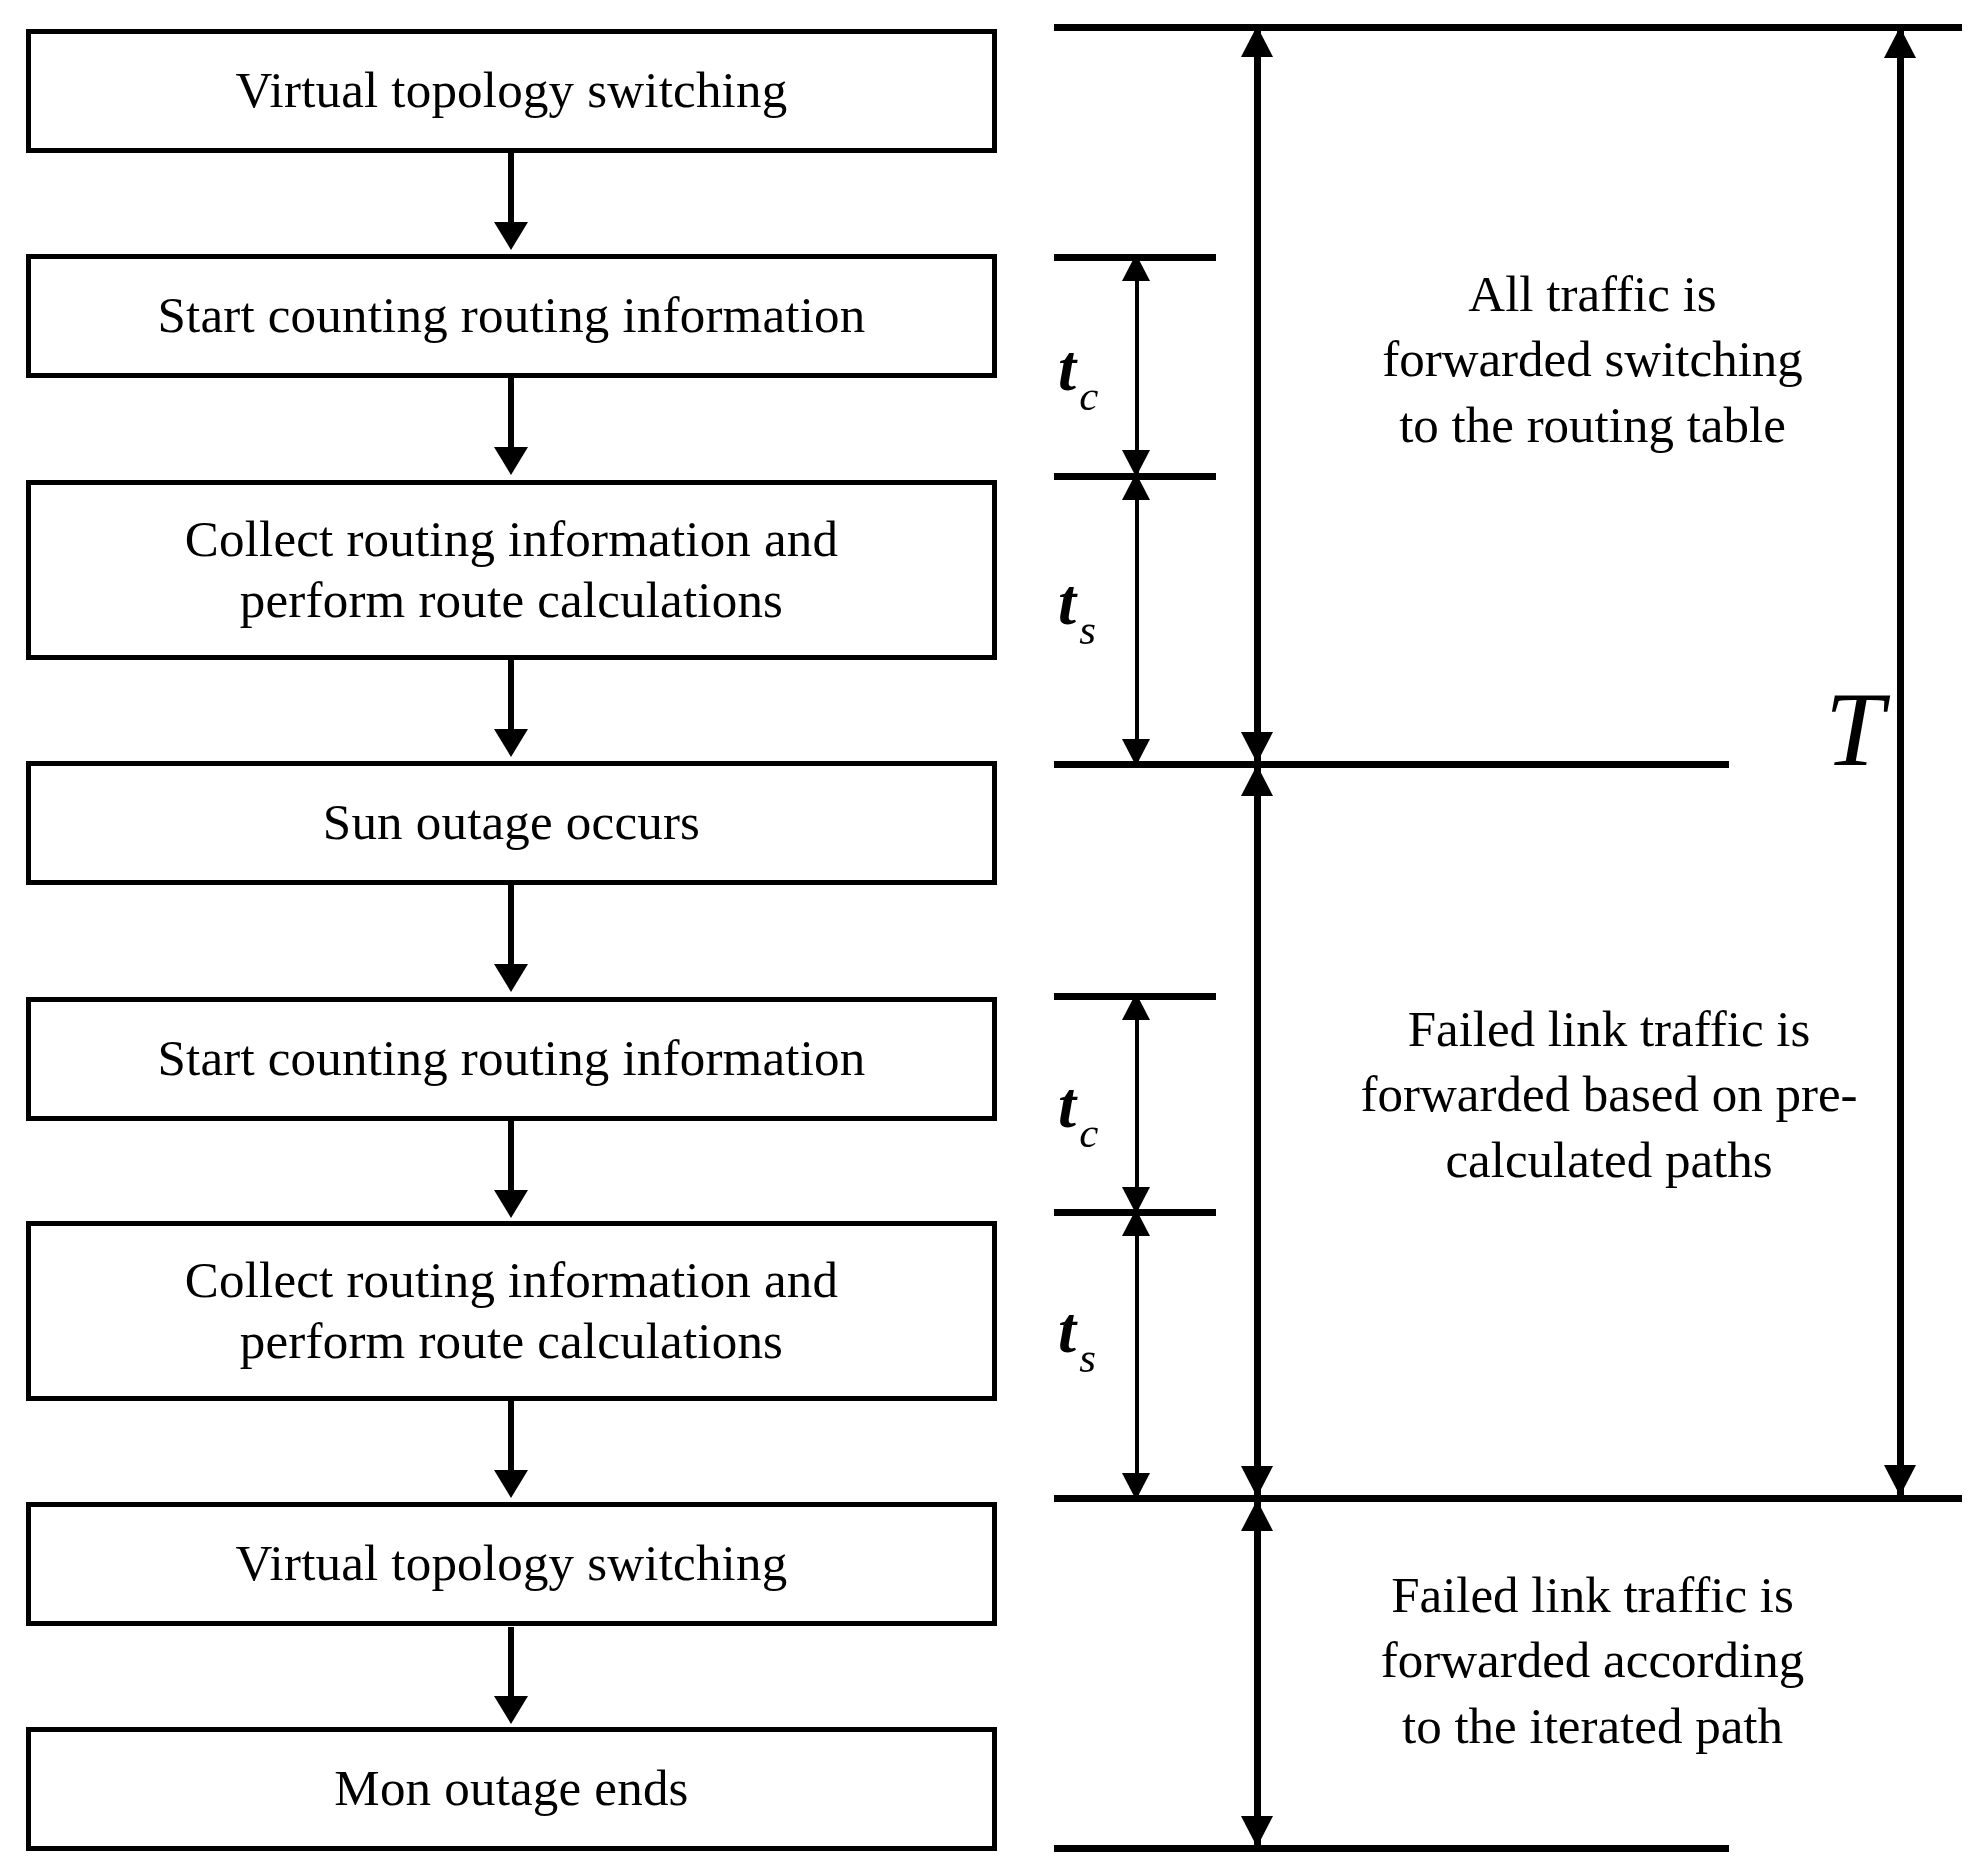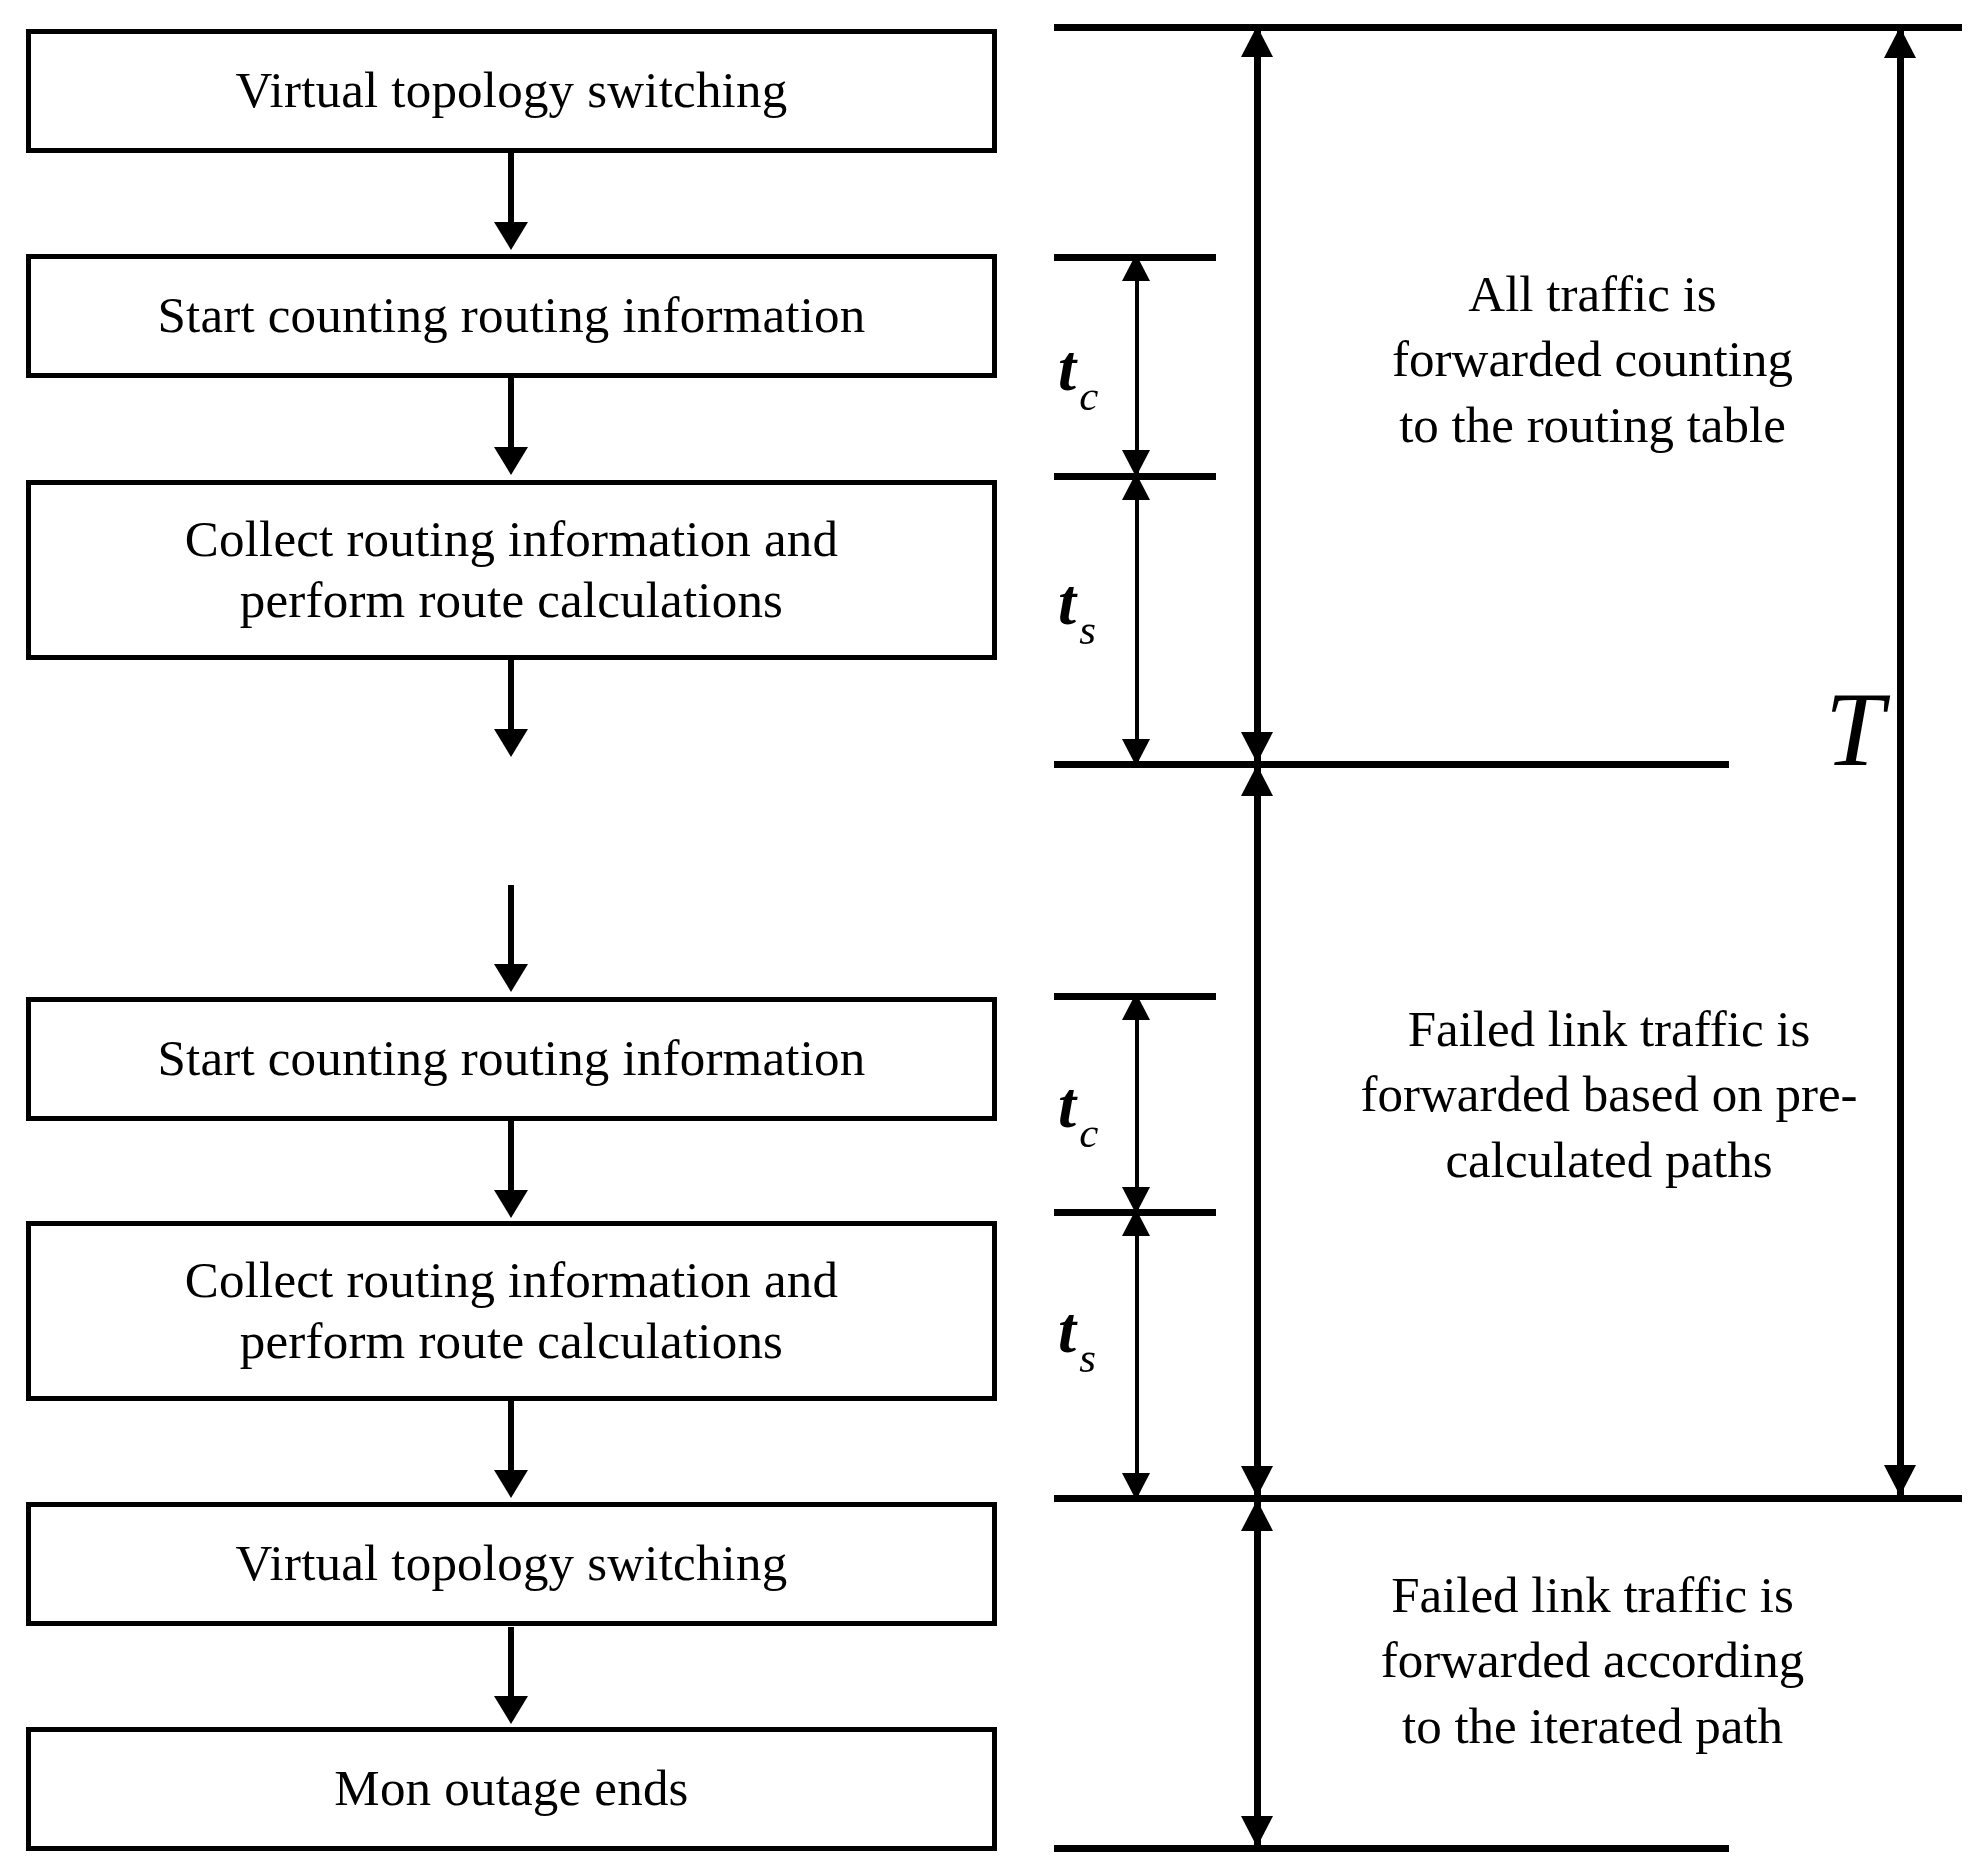--- a/index.html
+++ b/index.html
@@ -177,20 +177,23 @@
   <div class="flow-box" style="left:26px; top:480px; width:971px; height:180px;">
     <div class="box-label">Collect routing information and
 perform route calculations</div>
   </div>
 
   <div class="flow-arrow" style="left:511px; top:660px; height:97px;">
     <div class="shaft" style="height:70px;"></div>
     <div class="head" style="top:69px;"></div>
   </div>
 
+  <div class="flow-box" style="left:26px; top:761px; width:971px; height:124px;">
+    <div class="box-label">Sun outage occurs</div>
+  </div>
 
   <div class="flow-arrow" style="left:511px; top:885px; height:106px;">
     <div class="shaft" style="height:80px;"></div>
     <div class="head" style="top:79px;"></div>
   </div>
 
   <div class="flow-box" style="left:26px; top:997px; width:971px; height:124px;">
     <div class="box-label">Start counting routing information</div>
   </div>
 
@@ -284,21 +287,21 @@
     <span class="base">t</span><span class="sub">c</span>
   </div>
 
   <div class="math-t" style="left:1058px; top:1293px;">
     <span class="base">t</span><span class="sub">s</span>
   </div>
 
   <div class="math-T" style="left:1825px; top:669px;">T</div>
 
   <div class="desc" style="left:1306px; top:262px; width:573px;">All traffic is
-forwarded counting
+forwarded switching
 to the routing table</div>
 
   <div class="desc" style="left:1306px; top:997px; width:606px;">Failed link traffic is
 forwarded based on pre-
 calculated paths</div>
 
   <div class="desc" style="left:1306px; top:1563px; width:573px;">Failed link traffic is
 forwarded according
 to the iterated path</div>
 

